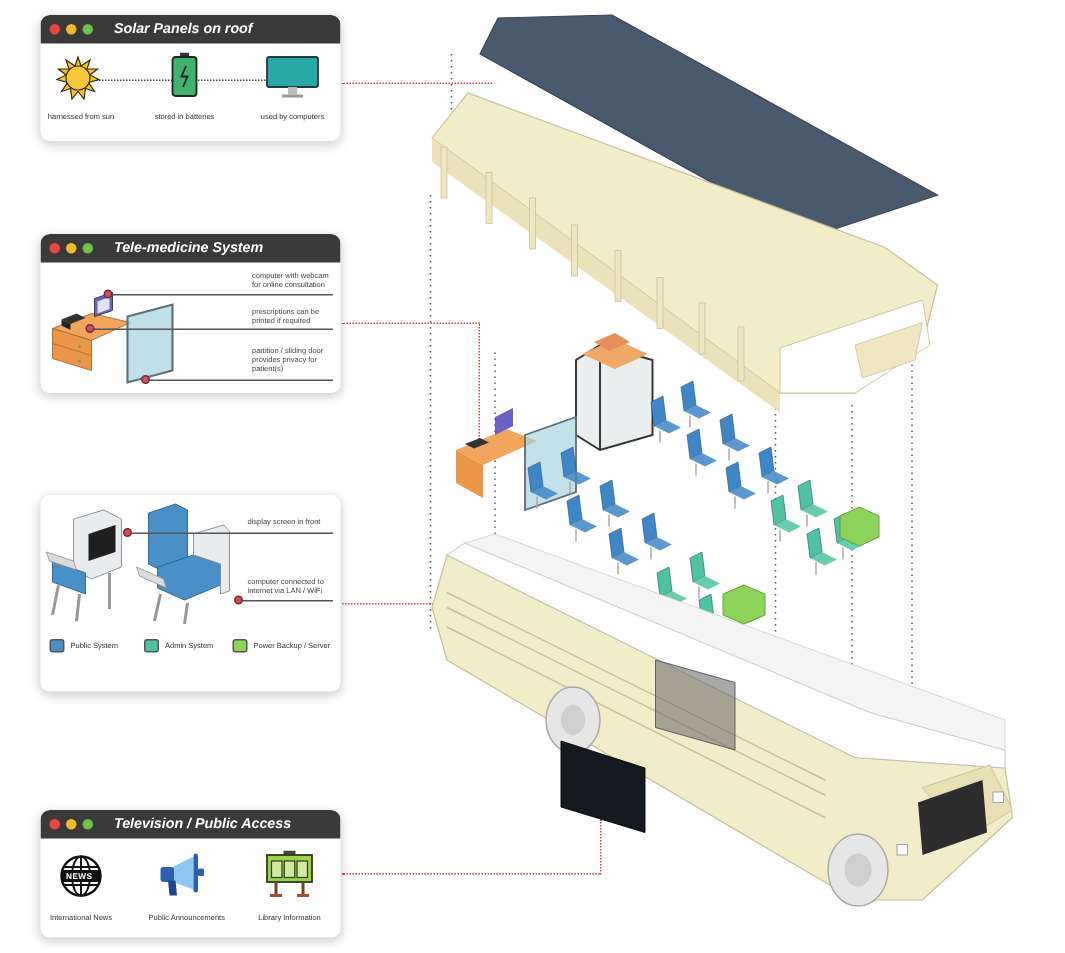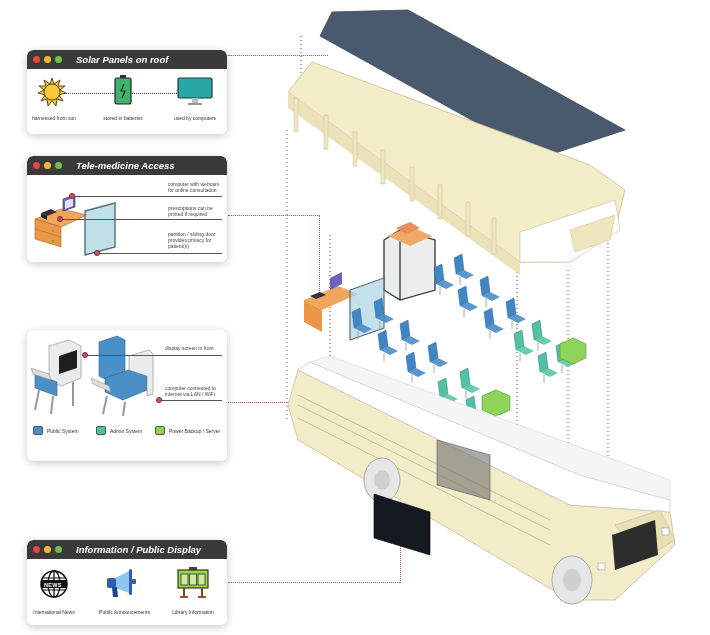--- a/index.html
+++ b/index.html
@@ -35,21 +35,21 @@
   .legend .sw { width: 10px; height: 9px; border-radius: 2px; margin-right: 4px; border: 1px solid #555; }
 
   .connector { position: absolute; border-top: 1.5px dotted #d2464e; }
   .connector-v { position: absolute; border-left: 1.5px dotted #d2464e; }
 
   svg { position: absolute; }
 </style>
 </head>
 <body>
 
-<div class="panel" style="top:10px;height:84px;margin-top:40px;">
+<div class="panel" style="top:10px;height:84px;">
   <div class="panel-header">
     <span class="dot red"></span>
     <span class="dot yellow"></span>
     <span class="dot green"></span>
     <span class="panel-title">Solar Panels on roof</span>
   </div>
   <div class="panel-body" style="height:65px;">
 
     <div style="position:absolute;left:30px;top:24px;width:130px;border-top:1.5px dotted #444;"></div>
 
@@ -75,21 +75,21 @@
     <span class="caption" style="left:72px;top:46px;width:48px;">stored in batteries</span>
     <span class="caption" style="left:144px;top:46px;width:48px;">used by computers</span>
   </div>
 </div>
 
 <div class="panel" style="top:156px;height:106px;">
   <div class="panel-header">
     <span class="dot red"></span>
     <span class="dot yellow"></span>
     <span class="dot green"></span>
-    <span class="panel-title">Tele-medicine Access</span>
+    <span class="panel-title">Tele-medicine System</span>
   </div>
   <div class="panel-body" style="height:87px;">
     <svg style="left:4px;top:6px;" width="90" height="78" viewBox="0 0 90 78">
 
       <polygon points="4,38 30,28 56,34 30,46" fill="#f2a55c" stroke="#a7652c" stroke-width="0.6"></polygon>
 
       <polygon points="4,38 30,46 30,66 4,58" fill="#ec9648" stroke="#a7652c" stroke-width="0.6"></polygon>
       <line x1="4" y1="48" x2="30" y2="56" stroke="#a7652c" stroke-width="0.5"></line>
       <circle cx="22" cy="50" r="0.9" fill="#5a3"></circle>
       <circle cx="22" cy="60" r="0.9" fill="#5a3"></circle>
@@ -154,21 +154,21 @@
       <span>Power Backup / Server</span>
     </div>
   </div>
 </div>
 
 <div class="panel" style="top:540px;height:85px;">
   <div class="panel-header">
     <span class="dot red"></span>
     <span class="dot yellow"></span>
     <span class="dot green"></span>
-    <span class="panel-title">Information / Public Display</span>
+    <span class="panel-title">Television / Public Access</span>
   </div>
   <div class="panel-body" style="height:66px;">
     <svg style="left:12px;top:10px;" width="30" height="30" viewBox="0 0 30 30">
       <circle cx="15" cy="15" r="13" fill="none" stroke="#111" stroke-width="1.6"></circle>
       <ellipse cx="15" cy="15" rx="6" ry="13" fill="none" stroke="#111" stroke-width="1.3"></ellipse>
       <line x1="15" y1="2" x2="15" y2="28" stroke="#111" stroke-width="1.3"></line>
       <line x1="3" y1="9" x2="27" y2="9" stroke="#111" stroke-width="1.2"></line>
       <line x1="3" y1="21" x2="27" y2="21" stroke="#111" stroke-width="1.2"></line>
       <rect x="2" y="11" width="26" height="8" fill="#111"></rect>
     </svg>

